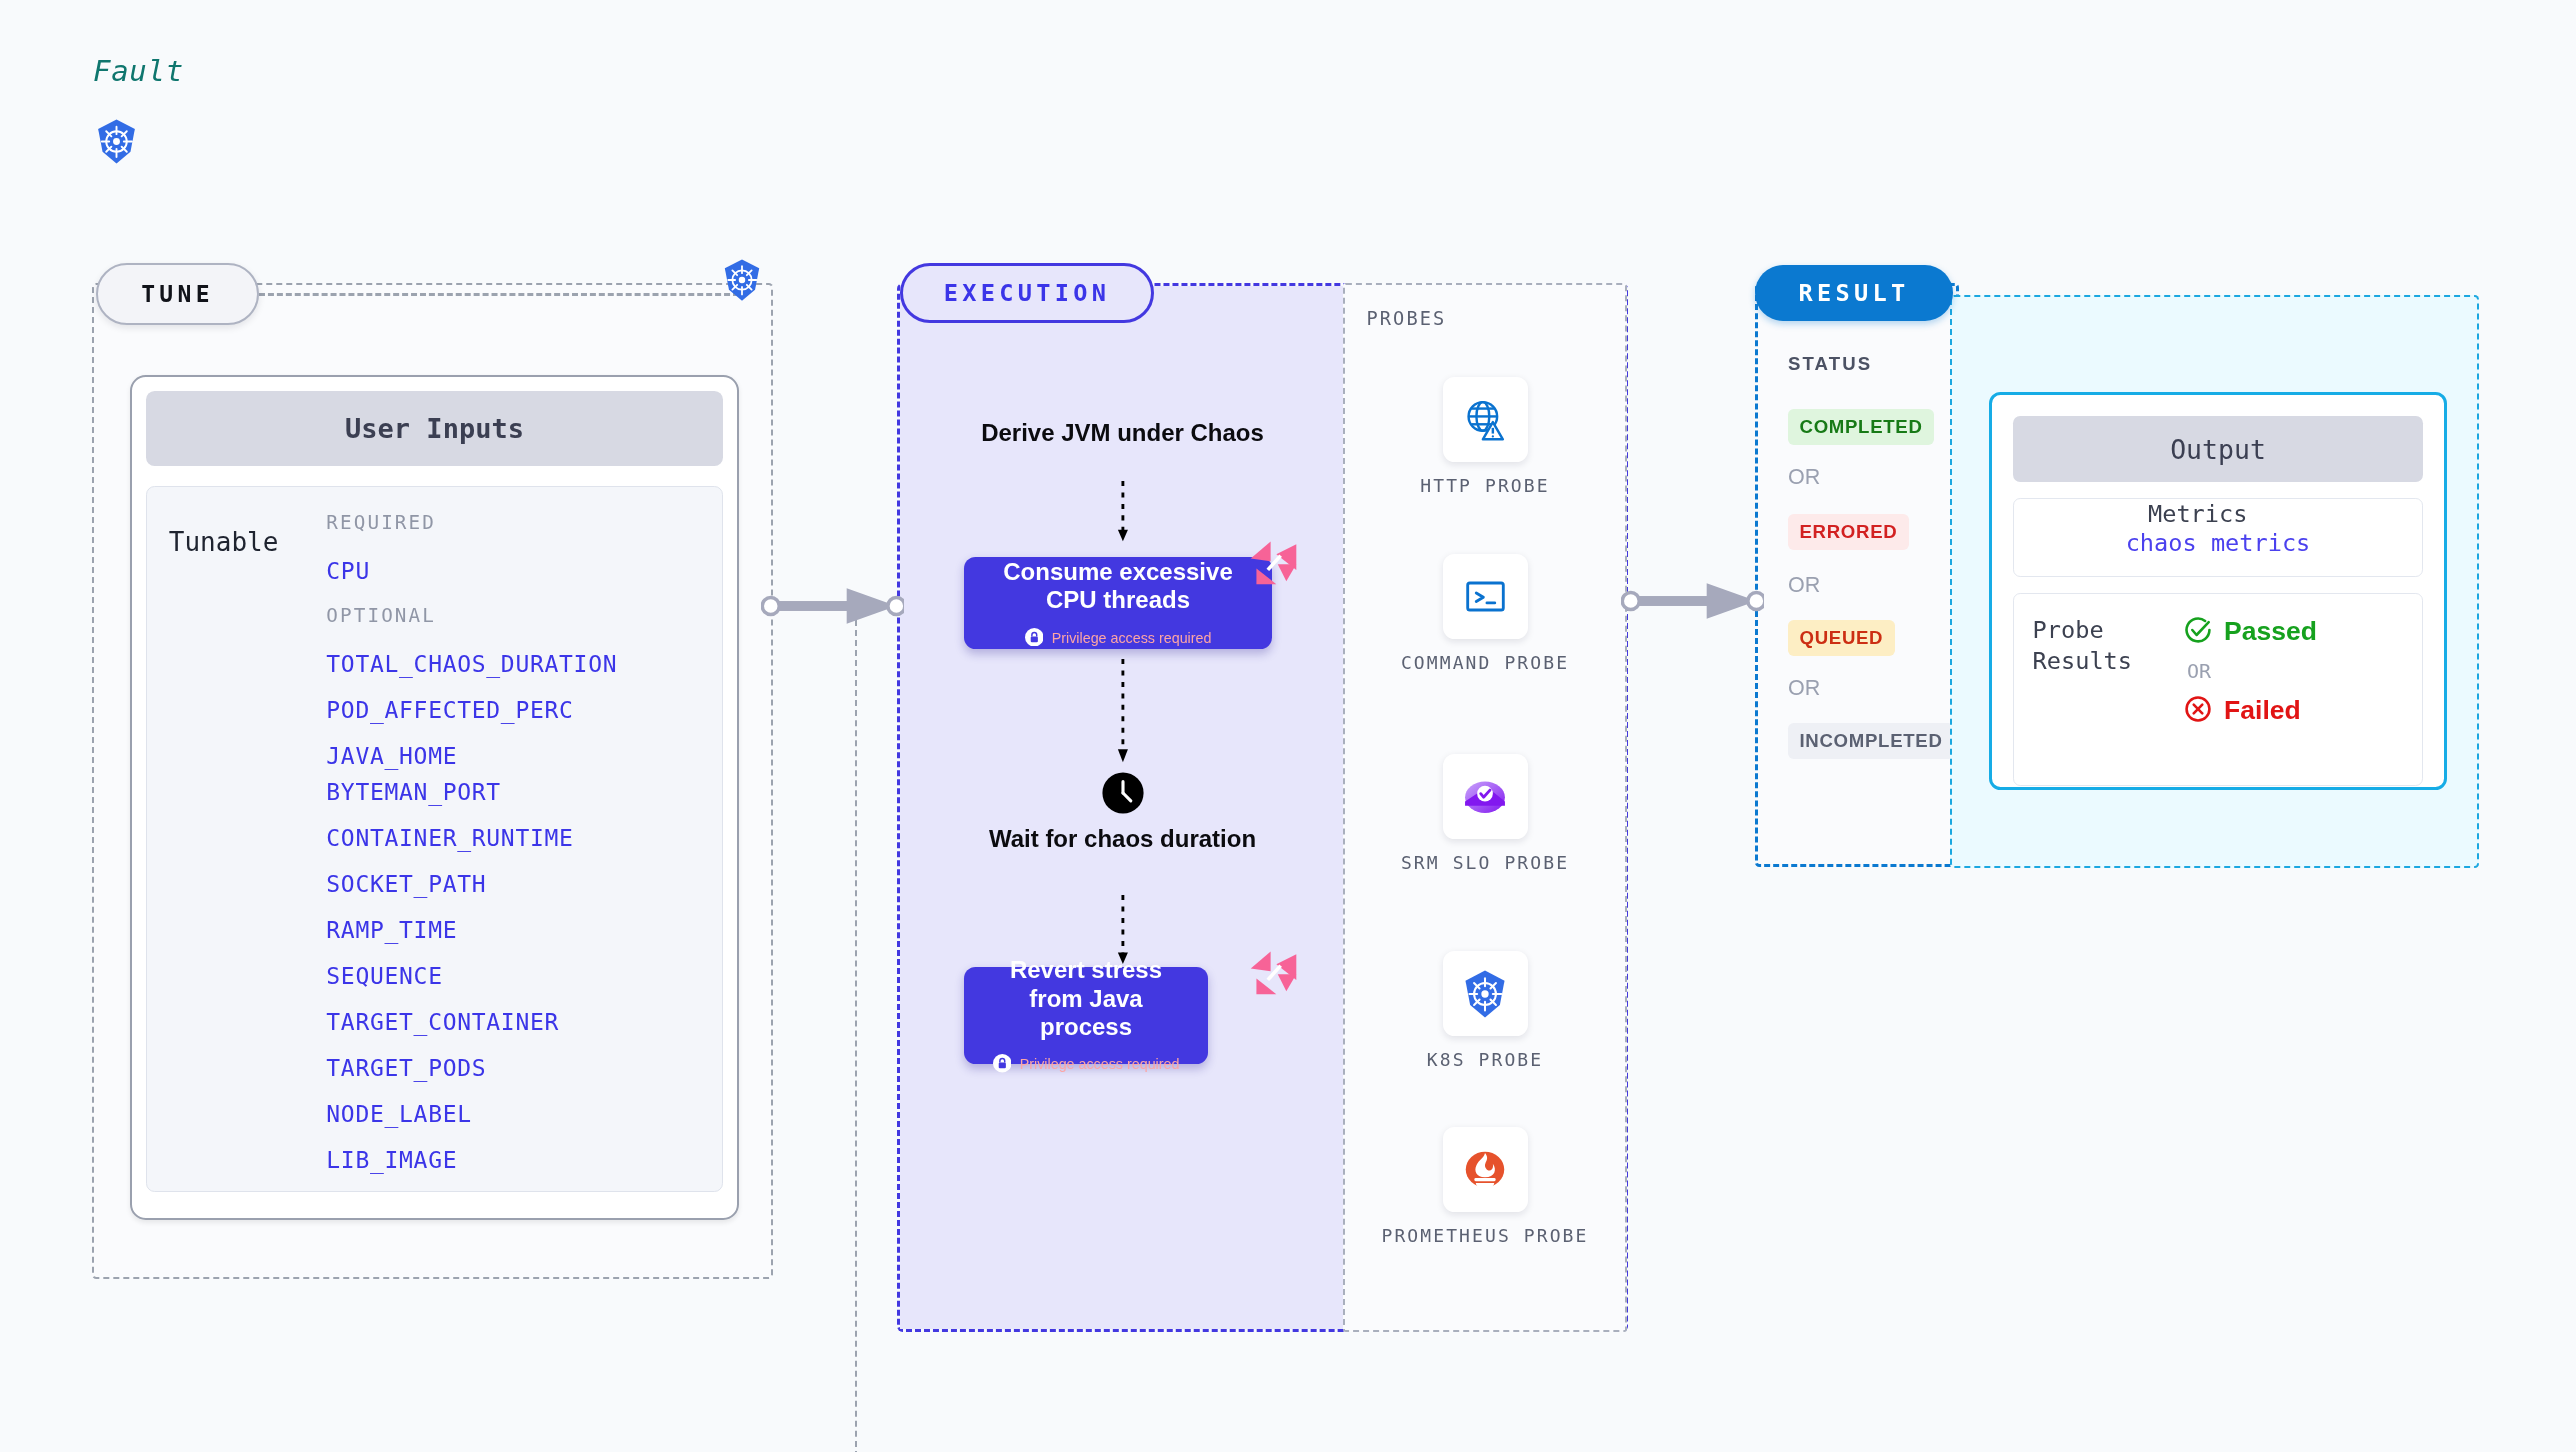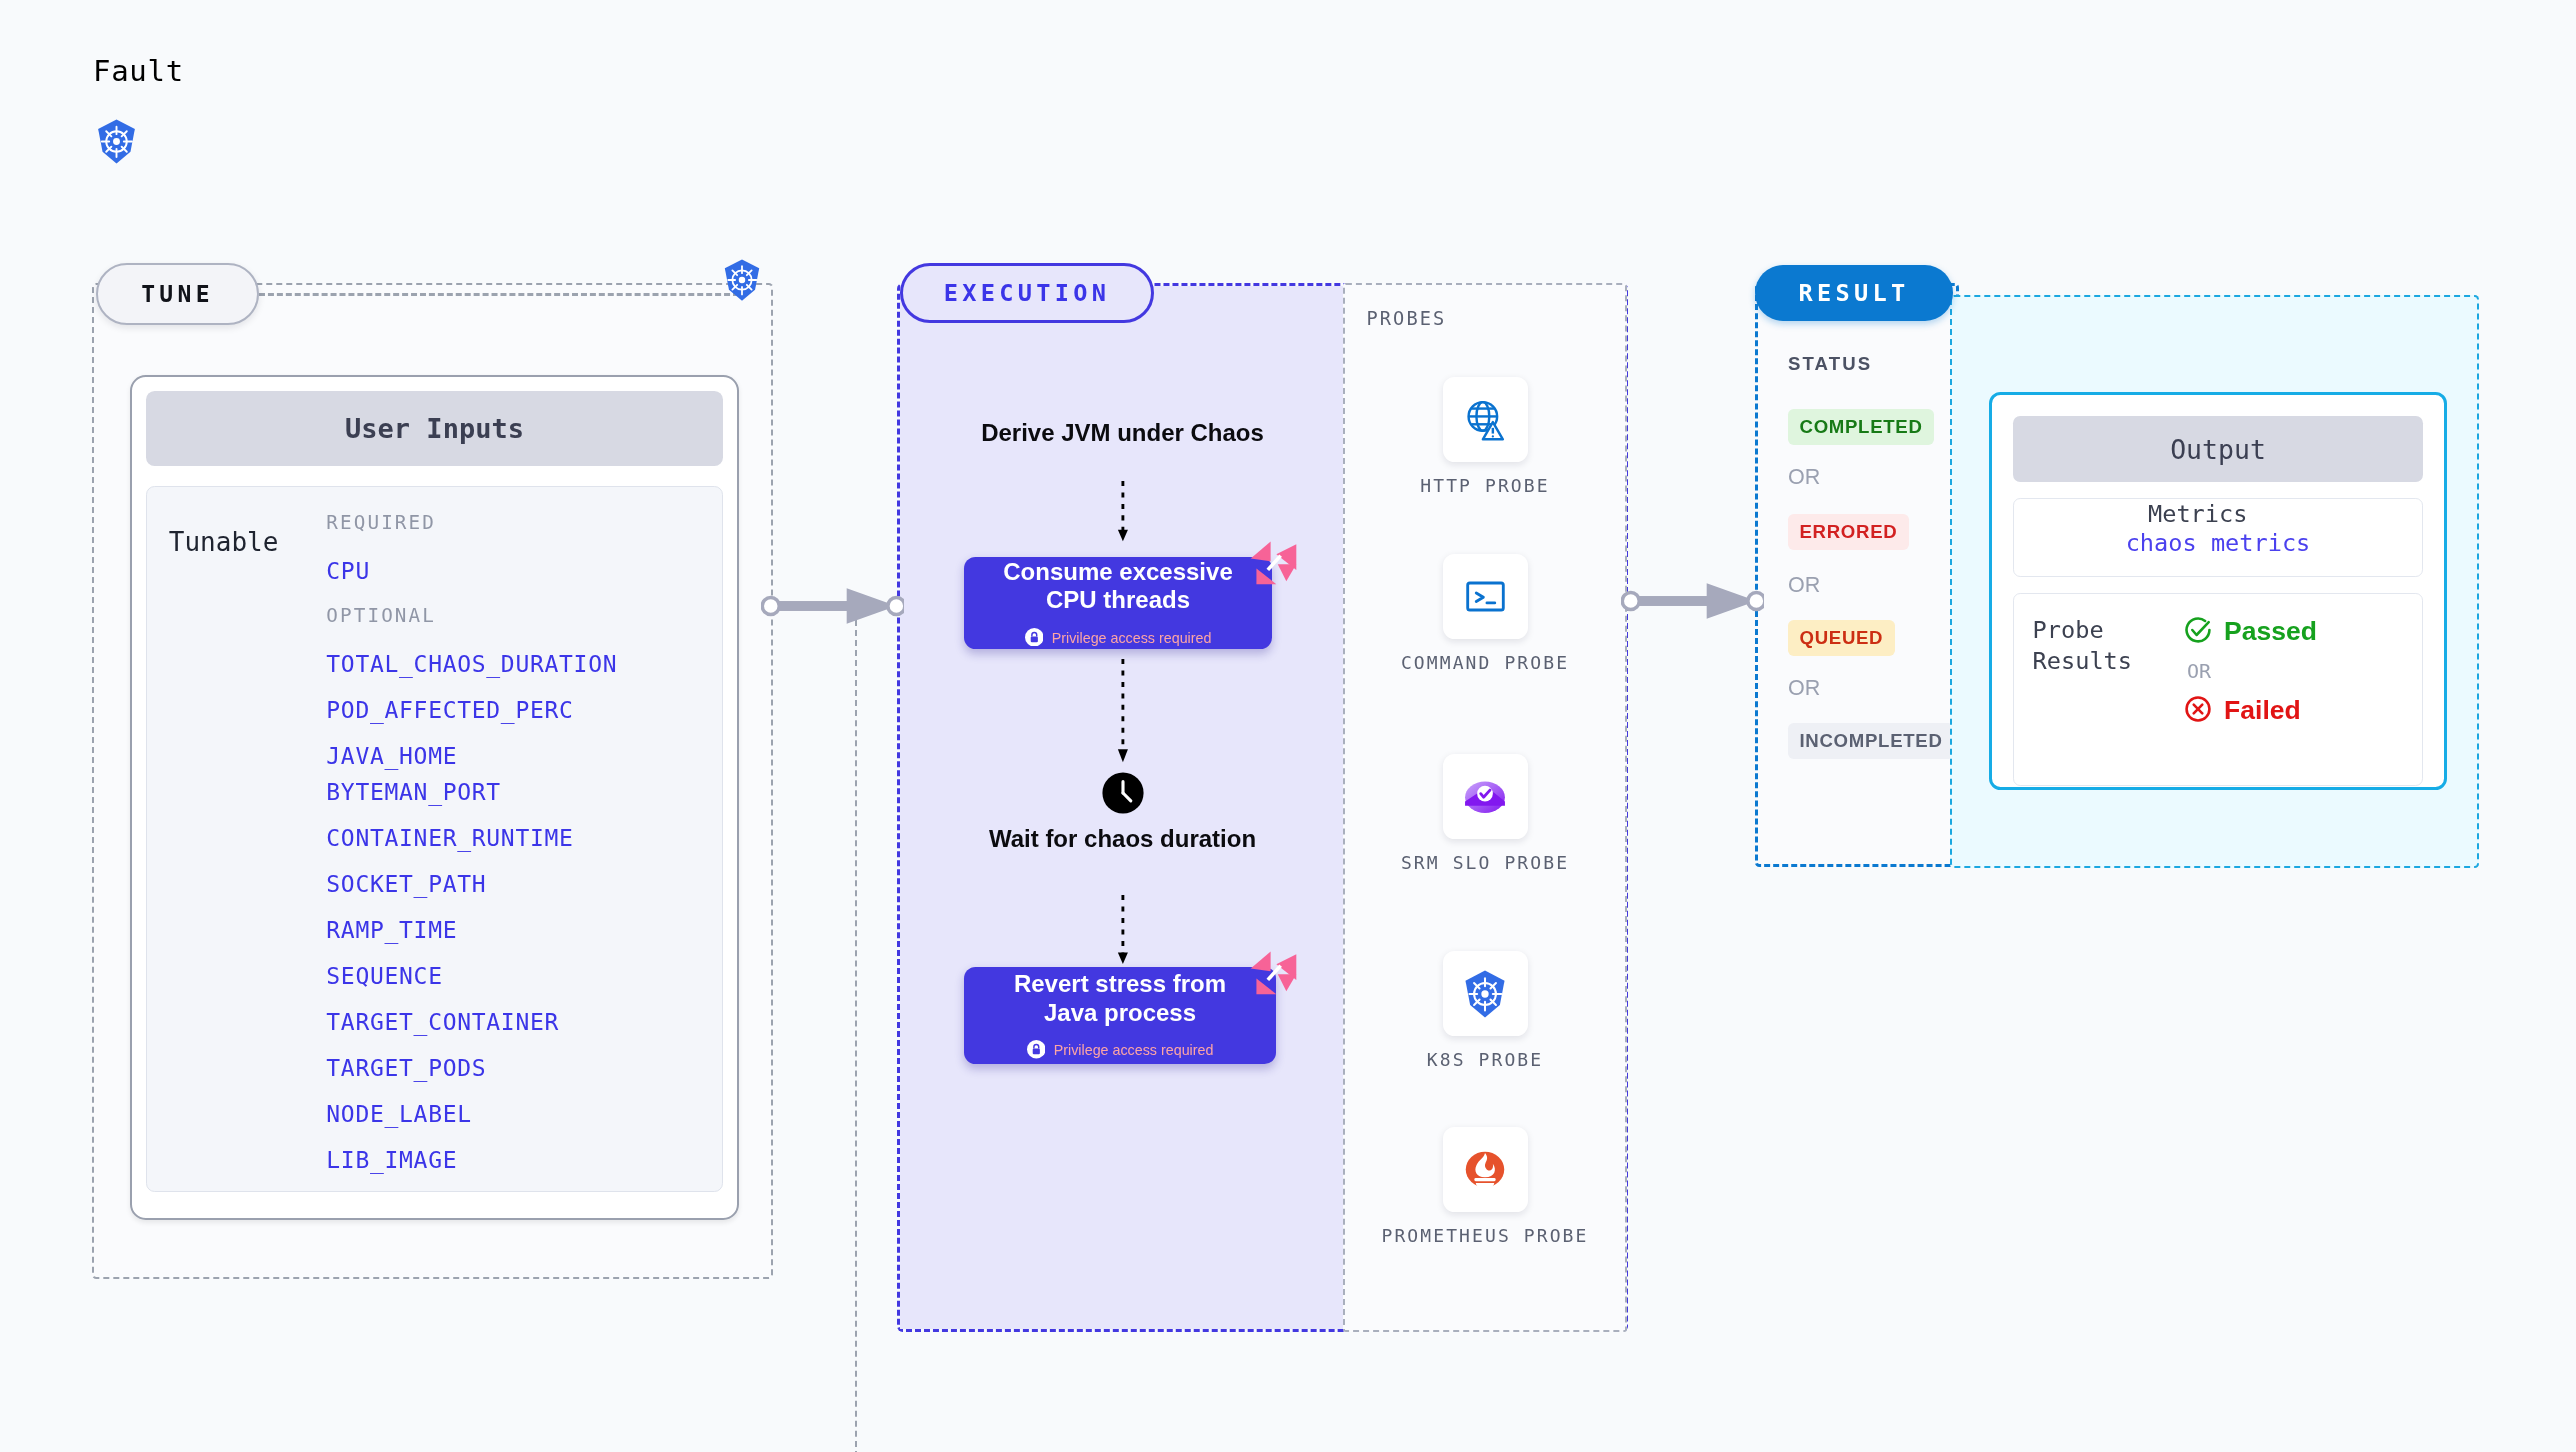--- a/index.html
+++ b/index.html
@@ -8,21 +8,21 @@
     width: 2576px; height: 1452px;
     font-family: "Liberation Sans", sans-serif;
     position: relative;
     overflow: hidden;
   }
 
   
   .fault-label {
     position: absolute; left: 93px; top: 54px;
     font-family: "DejaVu Sans Mono", monospace;
-    font-size: 29px; color: #000000; letter-spacing: 0.7px;
+    font-size: 29px; color: #0f766e; letter-spacing: 0.7px; font-style: italic;
   }
   .title-row {
     position: absolute; left: 93px; top: 118px;
     display: flex; align-items: center; gap: 29px;
   }
   .title-text {
     font-size: 40px; font-weight: bold; color: #0b0b0f;
     letter-spacing: -0.4px;
   }
   .k8s-ico { display:block; }
@@ -381,21 +381,21 @@
 
   <div class="harness-mark" style="left:349px; top:664px;">
     <svg width="49" height="47" viewBox="0 0 68 66">
       <polygon points="2,26 30,2 30,30" fill="#f76397"></polygon>
       <polygon points="66,6 66,42 38,20" fill="#f76397"></polygon>
       <polygon points="10,40 38,62 10,62" fill="#f76397"></polygon>
       <polygon points="40,34 66,34 52,58" fill="#f76397"></polygon>
       <line x1="26" y1="42" x2="44" y2="22" stroke="#ffffff" stroke-width="5"></line>
     </svg>
   </div>
-  <div class="exec-card" style="left:64px; top:681px; width:312px; height:97px;">
+  <div class="exec-card" style="left:64px; top:681px; width:244px; height:97px;">
     <div class="exec-card-title">Revert stress from Java process</div>
     <div class="priv-row">
       <span>
         <svg width="18.6" height="18.6" viewBox="0 0 26 26">
           <circle cx="13" cy="13" r="13" fill="#ffffff"></circle>
           <rect x="8" y="12" width="10" height="8" rx="1.6" fill="#4338e0"></rect>
           <path d="M9.6 12 V9.8 a3.4 3.4 0 0 1 6.8 0 V12" stroke="#4338e0" stroke-width="2" fill="none"></path>
         </svg>
       </span>
       <span class="priv-text">Privilege access required</span>

